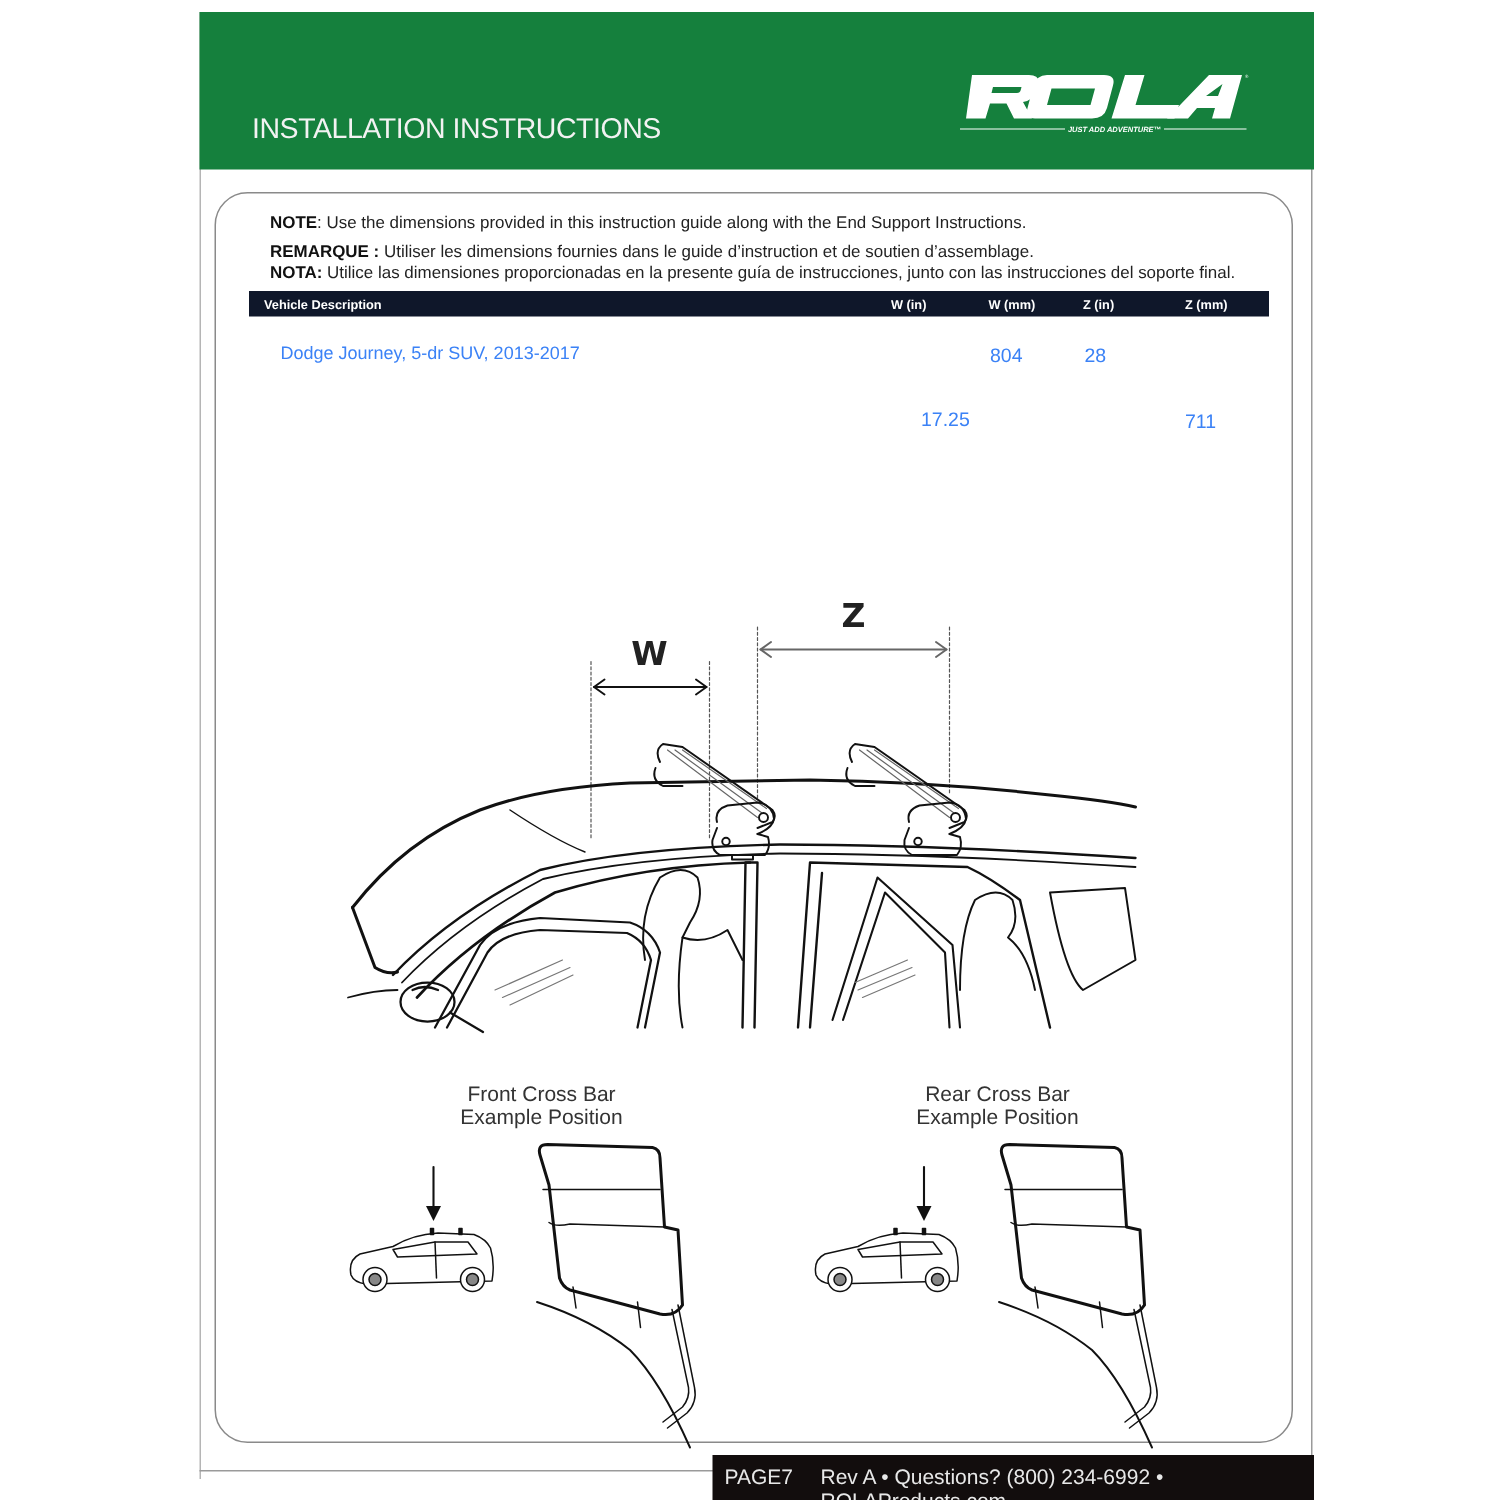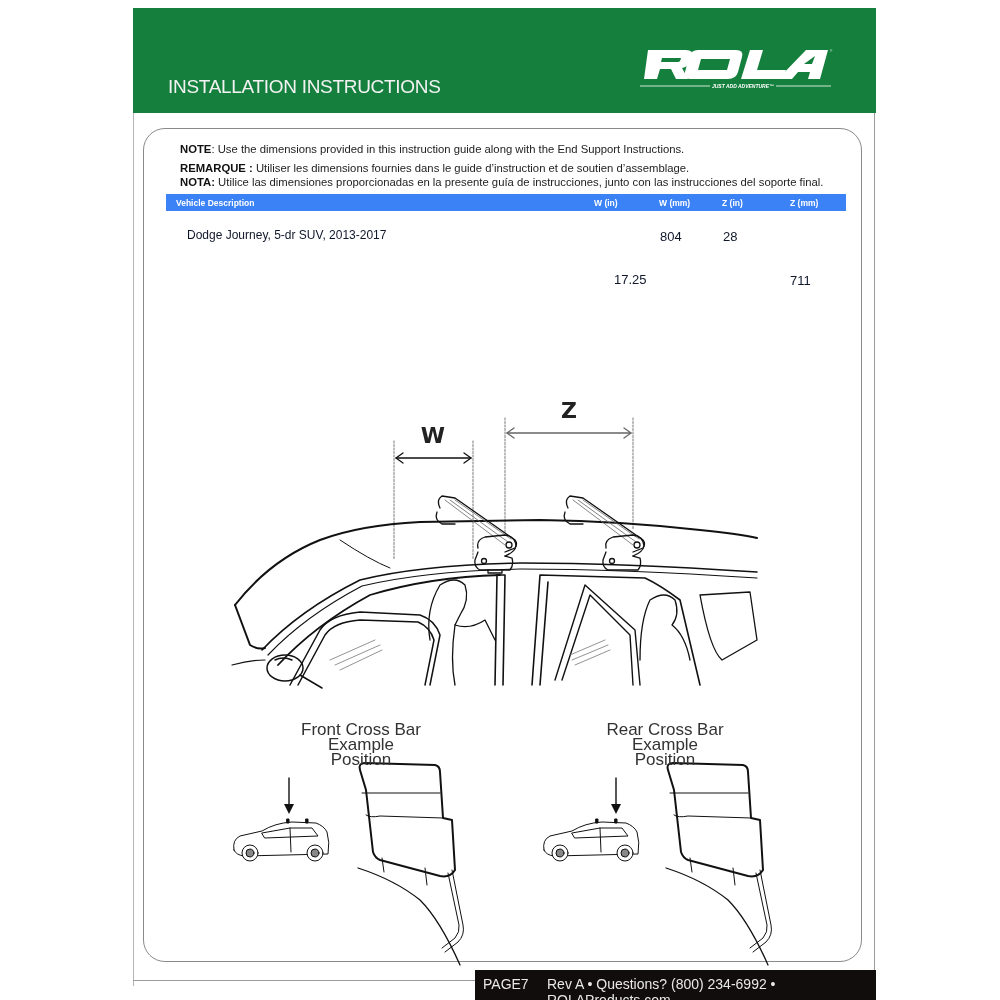--- a/index.html
+++ b/index.html
@@ -5,27 +5,27 @@
   html, body { margin:0; padding:0; background:#ffffff; }
   body { width:1000px; height:1000px; position:relative; overflow:hidden; font-family:"Liberation Sans", sans-serif; color:#1a1a1a; }
   .page-border { position:absolute; left:133px; top:8px; width:742px; height:978px; border-right:1px solid #9a9a9a; border-left:1px solid #b5b5b5; box-sizing:border-box; }
   .page-bottom-rule { position:absolute; left:133px; top:980px; width:345px; height:1px; background:#9a9a9a; }
   .header { position:absolute; left:133px; top:8px; width:743px; height:105px; background:#15803d; }
   .header-title { position:absolute; left:35px; top:68px; color:#f2f2f2; font-size:19px; letter-spacing:-0.3px; font-weight:normal; }
   .logo { position:absolute; left:505px; top:38px; width:195px; height:46px; }
   .inner-box { position:absolute; left:143px; top:128px; width:719px; height:834px; border:1.5px solid #8a8a8a; border-radius:22px; box-sizing:border-box; }
   .note-line { position:absolute; left:167px; font-size:11.3px; color:#222; white-space:nowrap; }
   .note-line b { font-weight:bold; color:#111;margin-left:13px; }
-  .table-head { position:absolute; left:166px; top:194px; width:680px; height:17px; background:#3b82f6; color:#fff; font-size:8.5px; font-weight:bold; }
+  .table-head { position:absolute; left:166px; top:194px; width:680px; height:17px; background:#0f172a; color:#fff; font-size:8.5px; font-weight:bold; }
   .table-head span { position:absolute; top:4px; }
-  .table-row { position:absolute; left:166px; top:224px; width:680px; height:22px; font-size:12px; color:#0f172a; }
+  .table-row { position:absolute; left:166px; top:224px; width:680px; height:22px; font-size:12px; color:#3b82f6; }
   .table-row span { position:absolute; top:4px; }
   .table-row .num { font-size:13px; top:5px; }
   .diagram { position:absolute; left:0; top:0; width:1000px; height:1000px; }
-  .caption { position:absolute; font-size:17px; color:#333; text-align:center; line-height:15px; }
+  .caption { position:absolute; font-size:14px; color:#333; text-align:center; line-height:15px; }
   .footer { position:absolute; left:475px; top:970px; width:401px; height:36px; background:#120d0d; color:#e8e8e8; font-size:14px; font-weight:normal; }
   .footer span { position:absolute; top:6px; }
 </style>
 </head>
 <body>
 
 <div class="page-border"></div>
 <div class="page-bottom-rule"></div>
 
 <div class="header">

